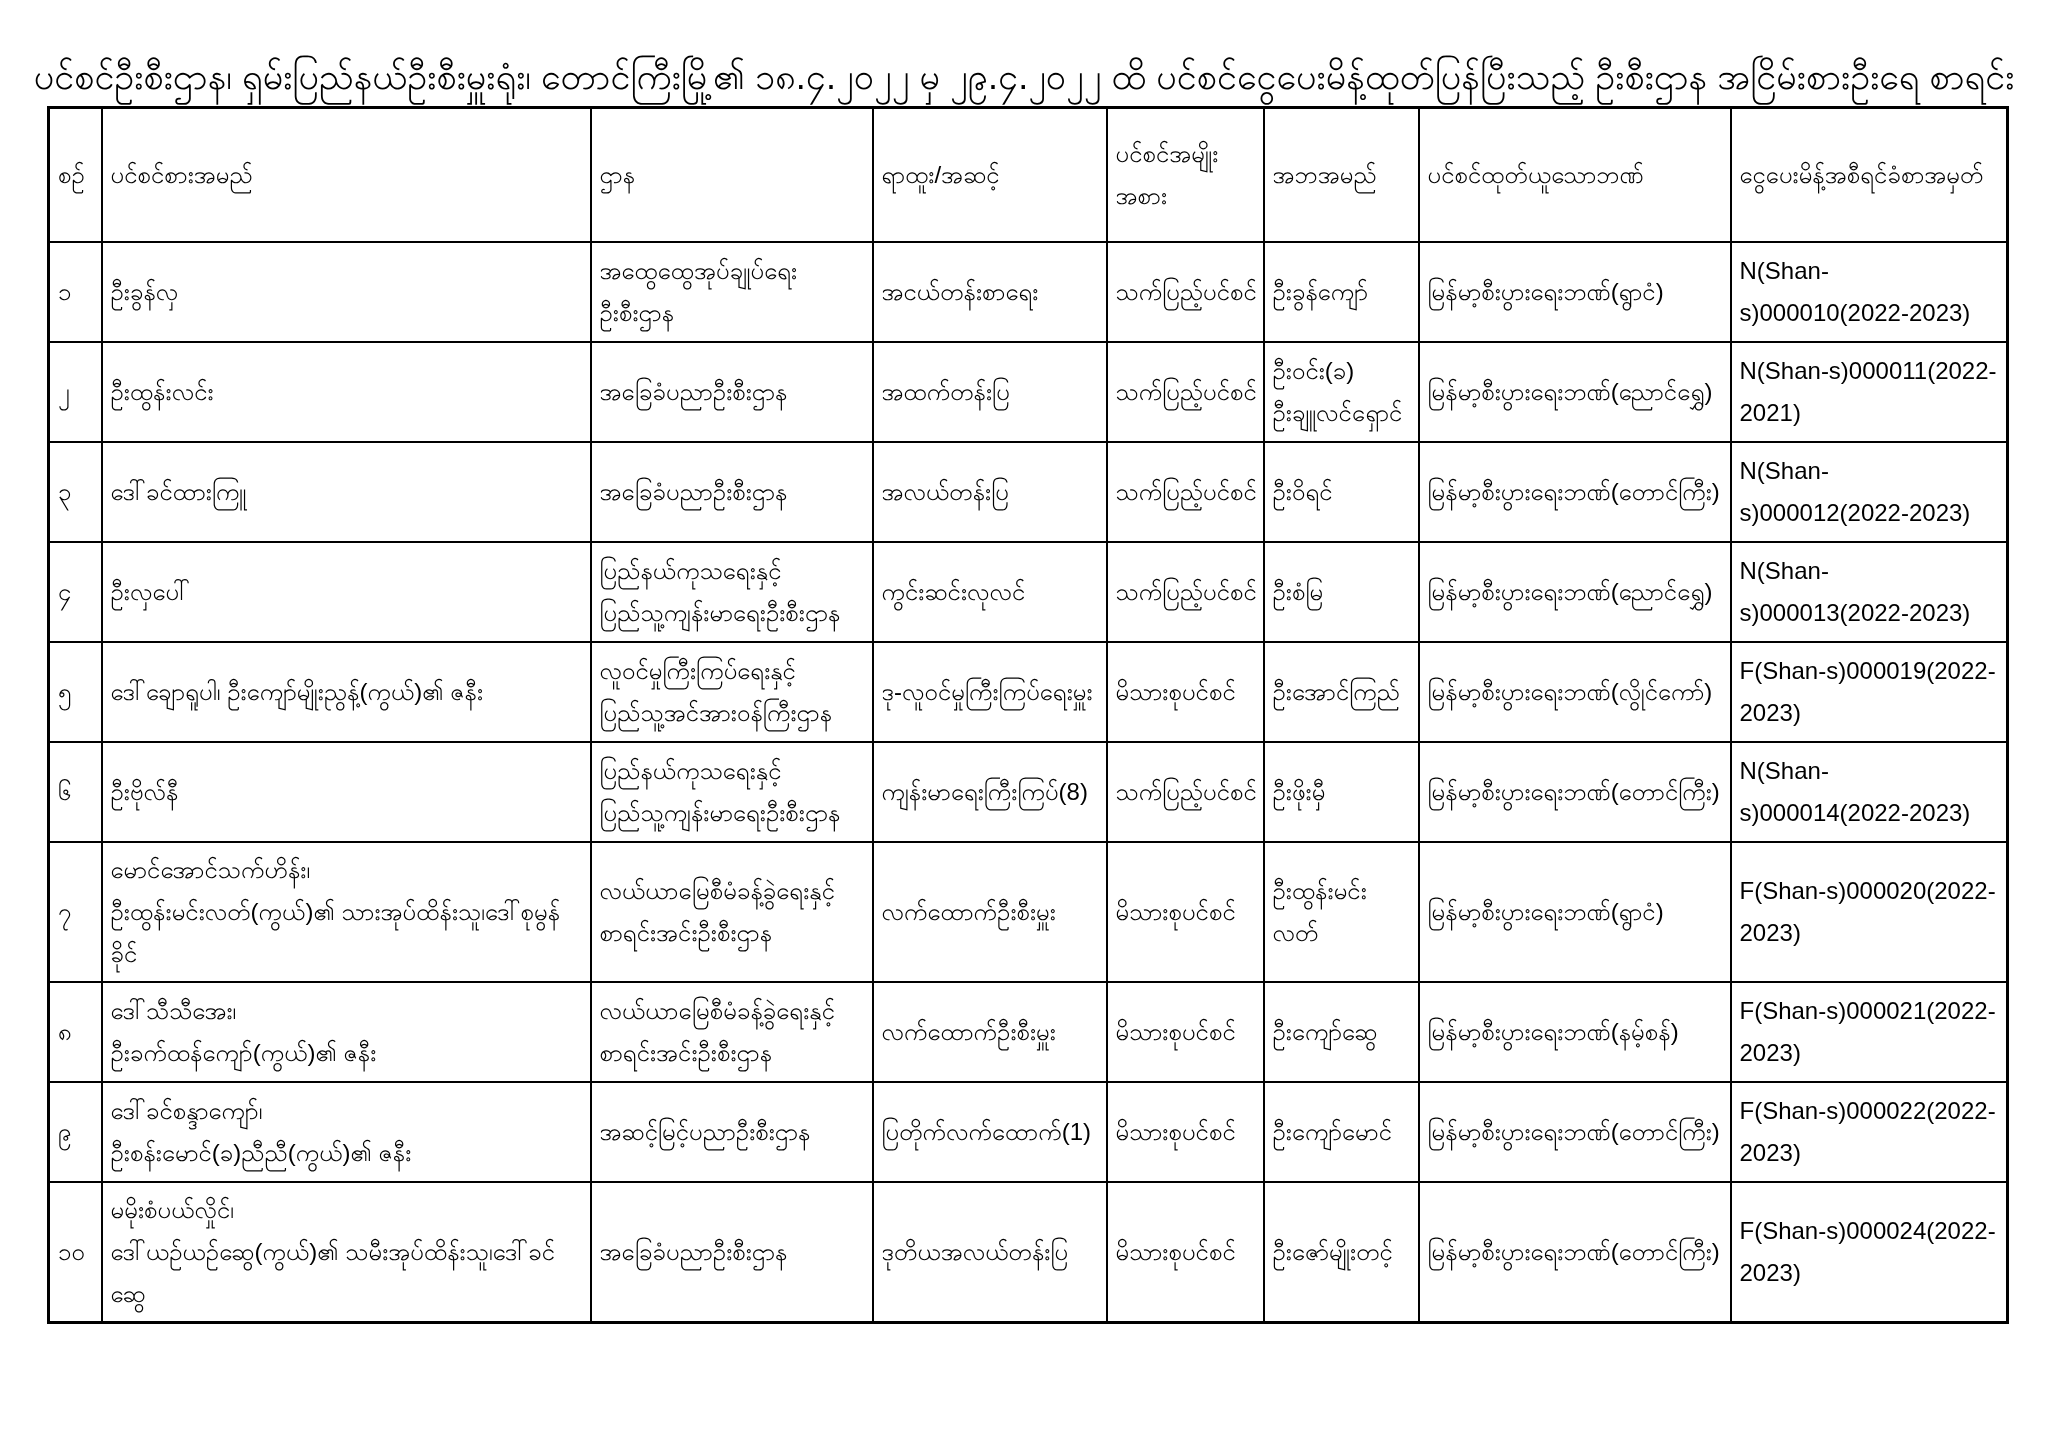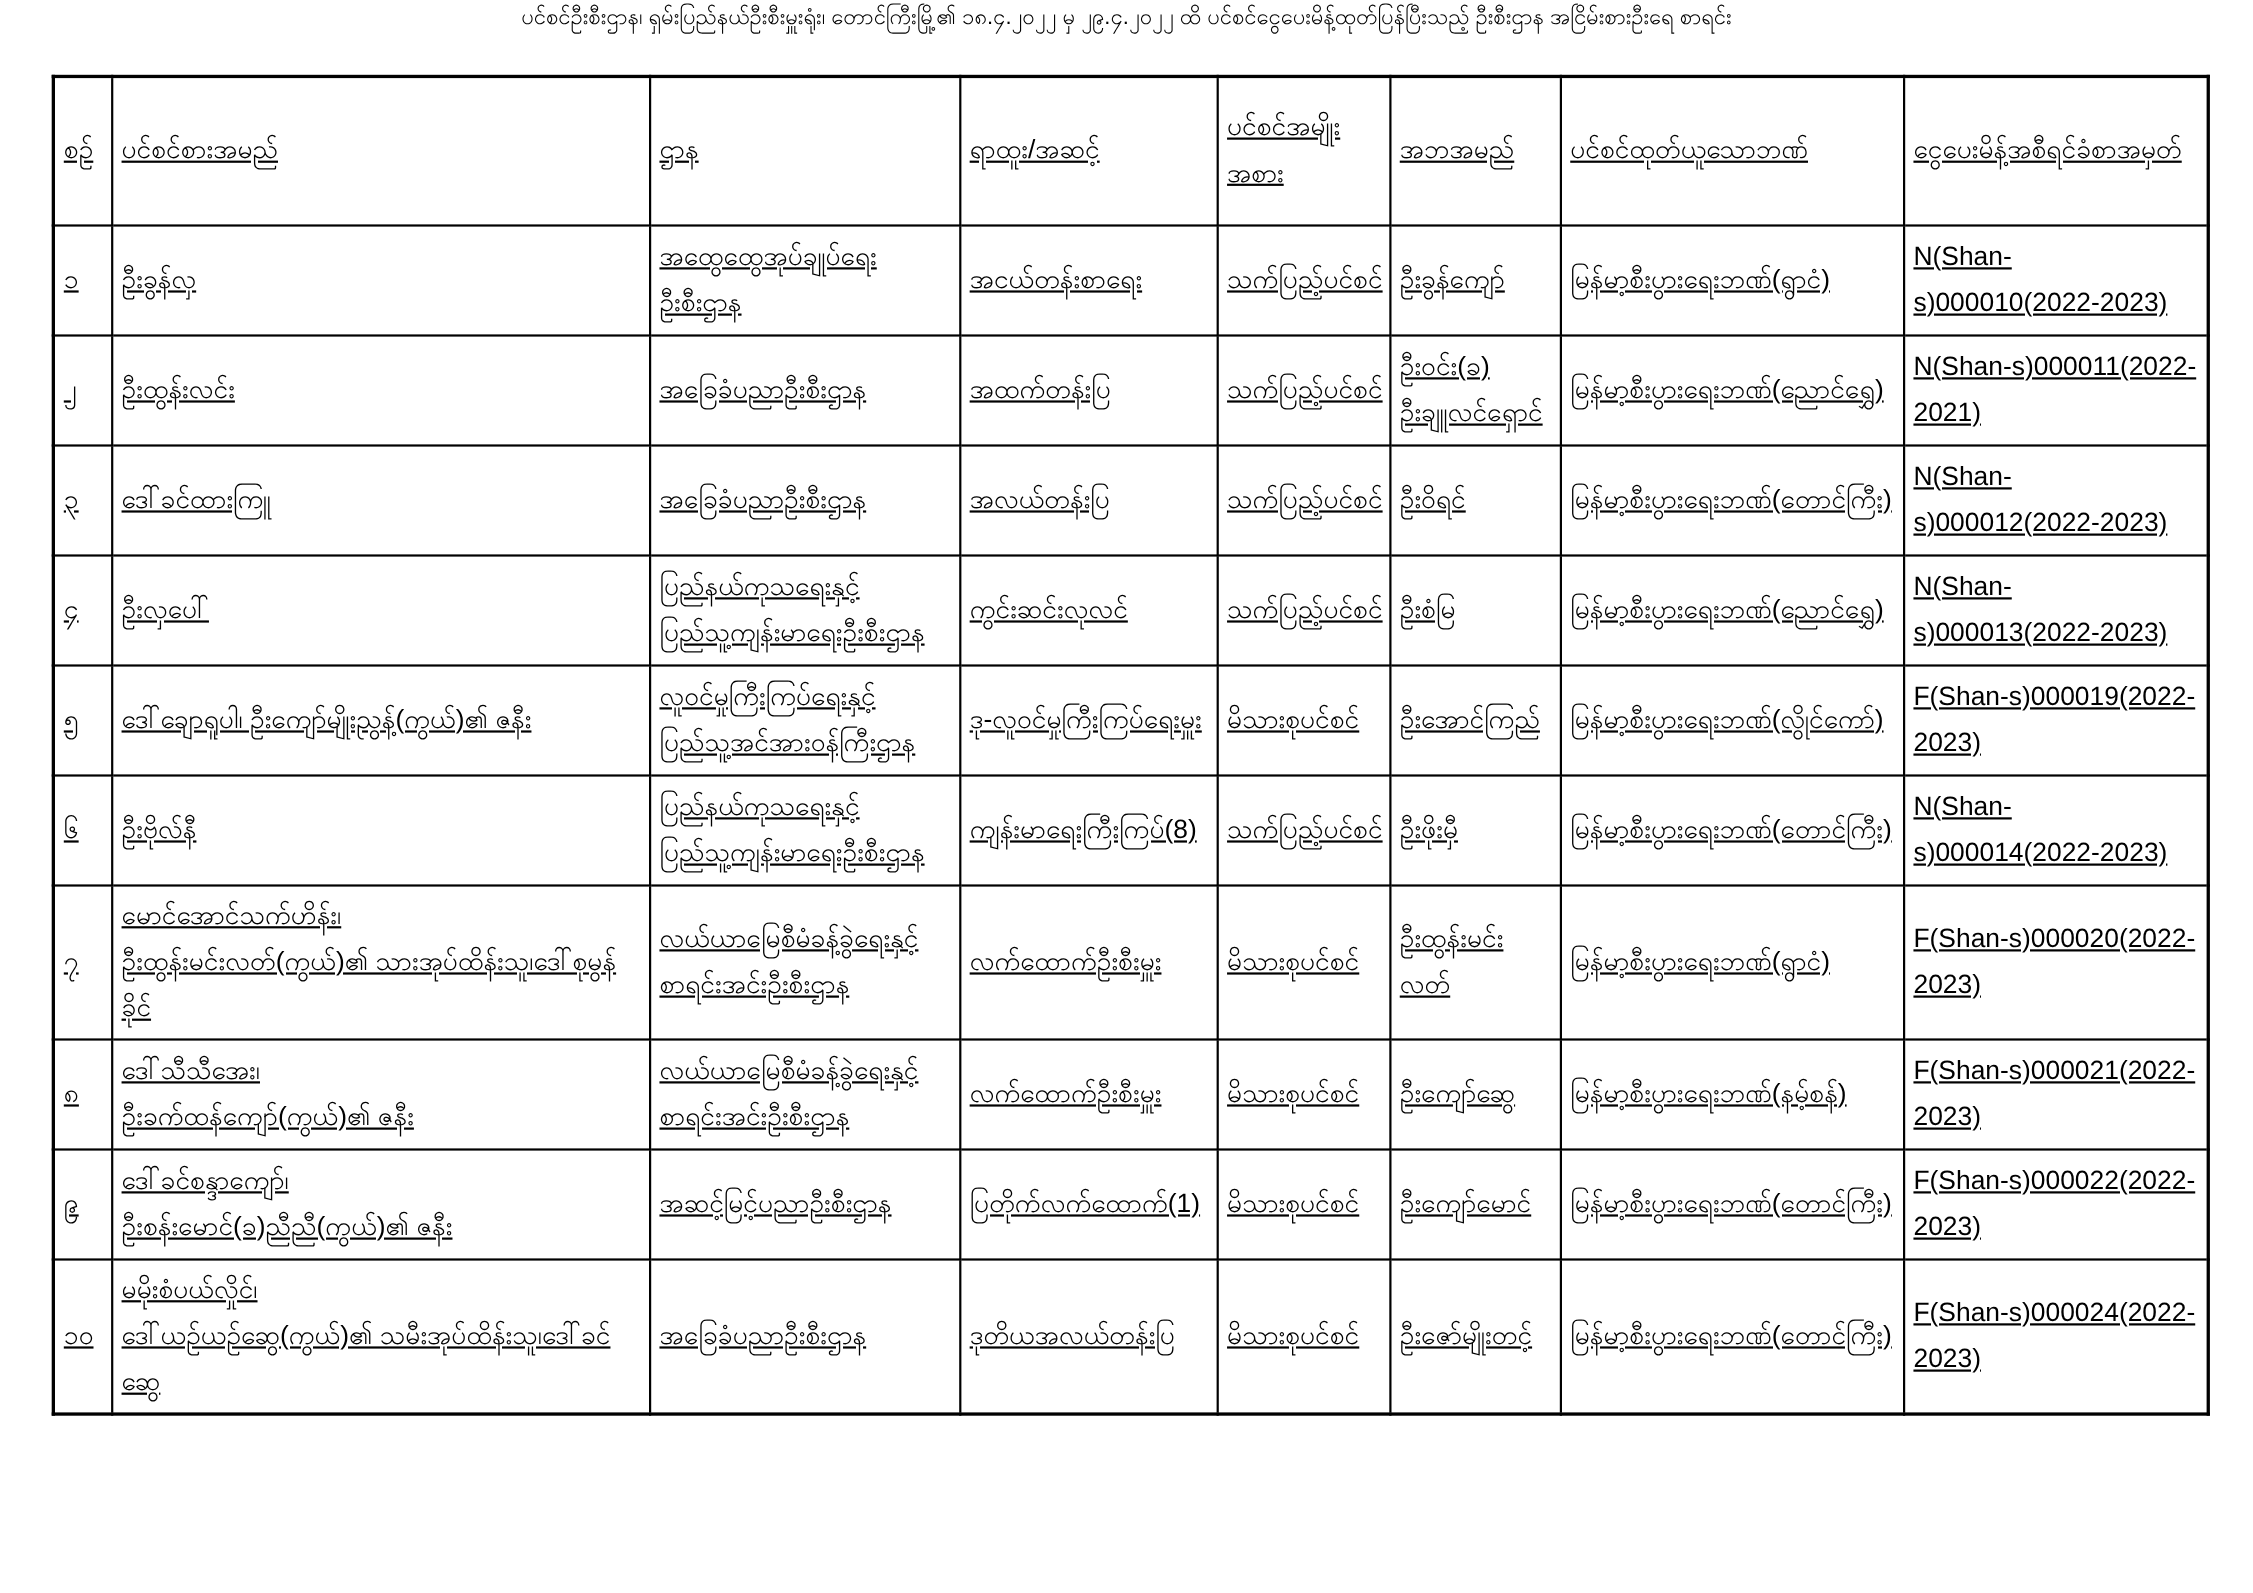--- a/index.html
+++ b/index.html
@@ -11,35 +11,34 @@
     height: 1448px;
     overflow: hidden;
   }
   .page {
     width: 2048px;
     height: 1448px;
     background: #ffffff;
     position: relative;
   }
   .doc-title {
+    padding-top: 48px;
     text-align: center;
-    font-size: 20px;
+    font-size: 36px;
     line-height: 1.6;
     font-weight: 400;
     color: #000000;
     white-space: nowrap;
   }
   table.pension-table {
     border-collapse: collapse;
     table-layout: fixed;
     width: 1959px;
     margin-left: 47px;
-    margin-top: 36px;
     border: 3px solid #000000;
-    text-decoration: underline;
   }
   table.pension-table th,
   table.pension-table td {
     border: 2px solid #000000;
     font-size: 24px;
     line-height: 1.75;
     font-weight: 400;
     vertical-align: middle;
     text-align: left;
     padding: 6px 8px;

